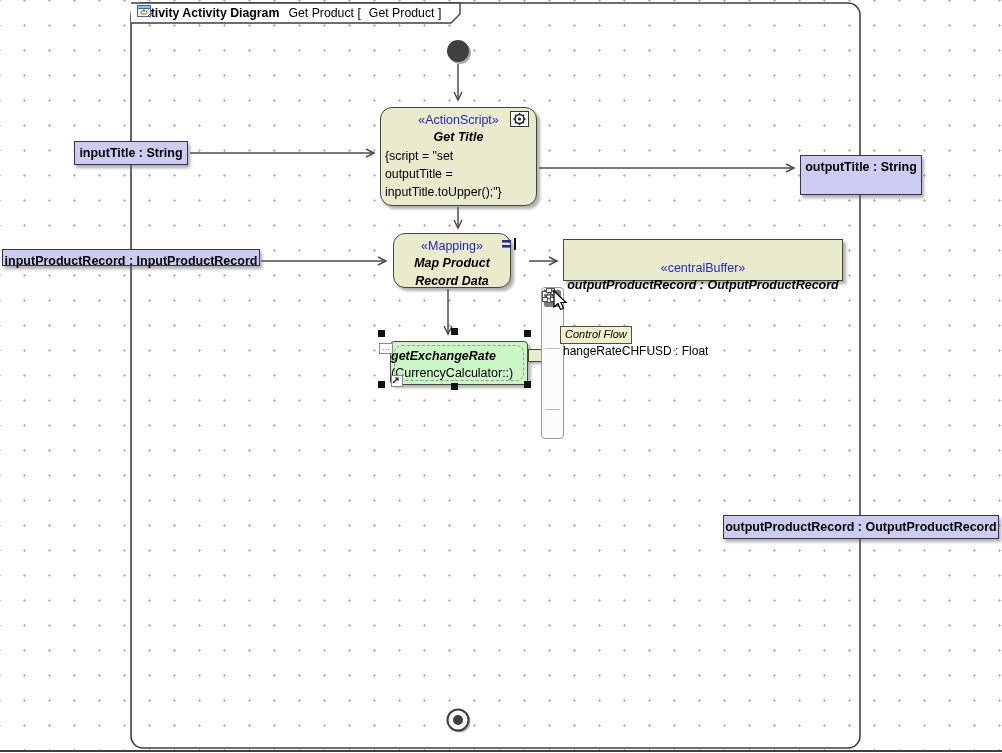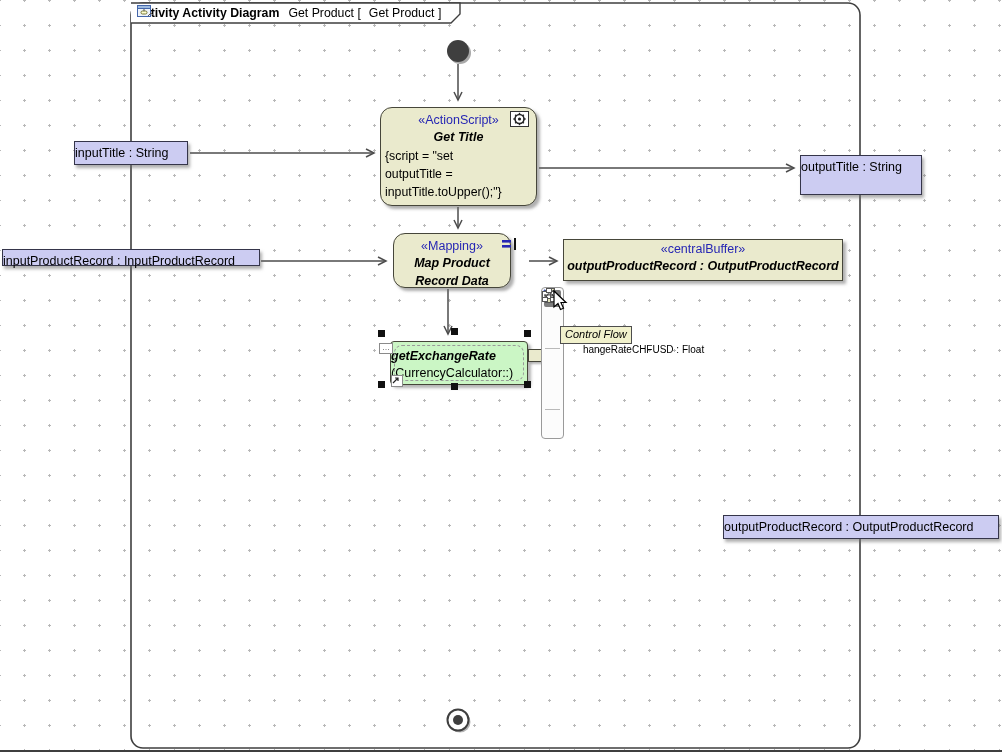--- a/index.html
+++ b/index.html
@@ -21,21 +21,21 @@
   .stereo{color:var(--stereotype-color);font-size:12.5px;padding-top:5px;line-height:15px;}
   .nname{font-weight:bold;font-size:12.5px;line-height:18px;white-space:pre-line;font-style:italic;}
   .script{font-size:12.3px;text-align:left;padding:1px 3px 0 4px;line-height:18px;white-space:pre-line;}
   .buffer{
     background:var(--action-fill);border:1.6px solid var(--action-border);
     box-shadow:3px 3px 3px rgba(110,110,110,.55);text-align:center;
   }
   .param{
     background:var(--param-fill);border:1.4px solid var(--param-border);
     box-shadow:2px 3px 3px rgba(110,110,110,.55);
-    font-weight:normal;font-size:12.5px;z-index:4;
+    font-weight:bold;font-size:12.5px;text-align:center;z-index:4;
   }
   .selected-action{
     background:var(--selected-fill);border:1.6px solid var(--action-border);
     border-radius:4px;box-shadow:3px 3px 3px rgba(110,110,110,.5);text-align:left;
   }
   .selected-action::after{
     content:"";position:absolute;left:3px;right:3px;top:3px;bottom:3px;
     border:1px dashed #9a9a9a;border-radius:8px;pointer-events:none;
   }
   .sub{font-size:12.5px;line-height:16px;}
@@ -54,21 +54,21 @@
     border-radius:4px;z-index:8;display:flex;flex-direction:column;align-items:center;
   }
   .tbtn{width:17px;height:17px;margin-top:2px;border-radius:2px;display:flex;align-items:center;justify-content:center;}
   .tbtn.sel{background:#7d7d7d;}
   .tsep{width:15px;height:1px;background:#b9b9b9;margin-top:3px;}
   #tooltip{
     position:absolute;left:560px;top:326px;height:13px;padding:1px 4px 2px 4px;
     background:var(--tooltip-bg);border:1px solid var(--tooltip-border);
     font-size:11px;line-height:13px;z-index:9;white-space:nowrap;font-style:italic;
   }
-  #pin-label{position:absolute;left:563px;top:344px;font-size:10px;z-index:2;white-space:nowrap;margin-left:20px;}
+  #pin-label{position:absolute;left:563px;top:344px;font-size:12px;z-index:2;white-space:nowrap;}
   #frame-label{
     position:absolute;left:137px;top:4px;height:18px;z-index:4;
     font-size:12.3px;line-height:18px;white-space:nowrap;display:flex;align-items:center;
   }
   #frame-label .b{font-weight:bold;}
   #frame-label .gap{display:inline-block;width:9px;}
   #frame-label .sgap{display:inline-block;width:4px;}
   #bottom-line{position:absolute;left:0;top:750px;width:1002px;height:1.5px;background:#3f3f3f;z-index:2;}
   #cursor{z-index:12;}
   .icon-corner{position:absolute;z-index:4;}
@@ -157,21 +157,21 @@
 Record Data</div>
   </div>
 
   <svg class="icon-corner" style="left:501px;top:237px" width="18" height="14">
     <rect x="1" y="3" width="9" height="2.6" fill="#2626b4"></rect>
     <rect x="1" y="8" width="9" height="2.6" fill="#2626b4"></rect>
     <rect x="13" y="1" width="2" height="12" fill="#111"></rect>
   </svg>
 
   <div class="node buffer" style="left:563px;top:239px;width:280px;height:42px">
-    <div class="stereo" style="padding-top:2px">«centralBuffer»</div>
+    <div class="stereo" style="padding-top:21px">«centralBuffer»</div>
     <div class="nname">outputProductRecord : OutputProductRecord</div>
   </div>
 
   <div class="node selected-action" style="left:390px;top:341px;width:138px;height:44px">
     <div class="nname" style="padding-top:5px">getExchangeRate</div>
     <div class="sub">(CurrencyCalculator::)</div>
   </div>
 
   <div class="pin" style="left:528px;top:349px;width:16px;height:11px"></div>
 

